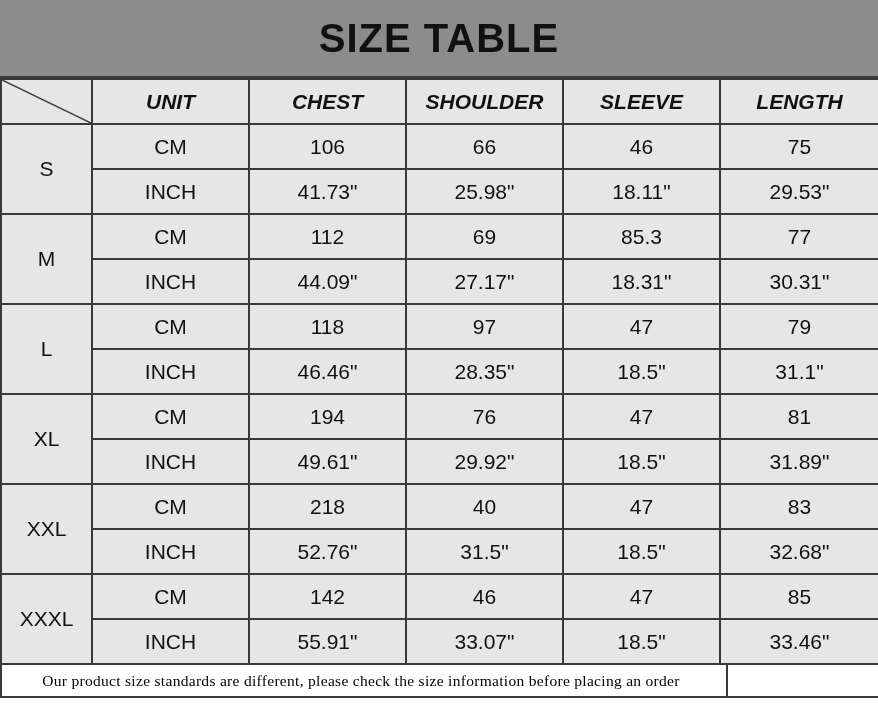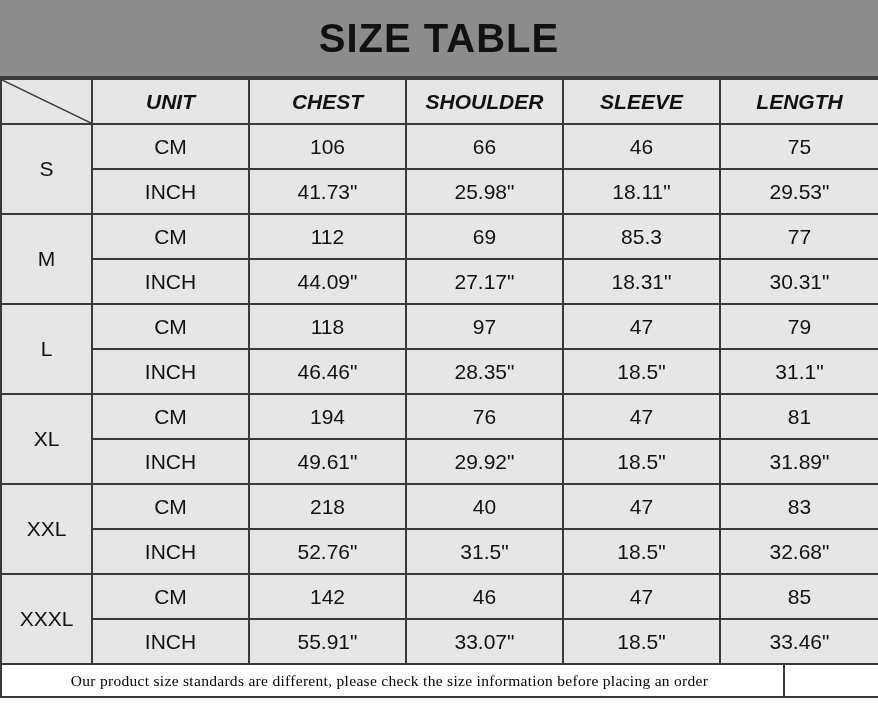--- a/index.html
+++ b/index.html
@@ -88,21 +88,21 @@
   }
   .val-cell {
     font-size: 21px;
   }
   .note-bar {
     border: 2px solid #3a3a3a;
     border-top: none;
     background: #ffffff;
     padding: 6px 10px 8px 4px;
     box-sizing: border-box;
-    width: 785px;
+    width: 728px;
   }
   .note-text {
     font-family: "Liberation Serif", serif;
     font-size: 15.5px;
     color: #000000;
     text-align: center;
     line-height: 1.3;
     letter-spacing: 0.3px;
   }
   .bottom-strip {

